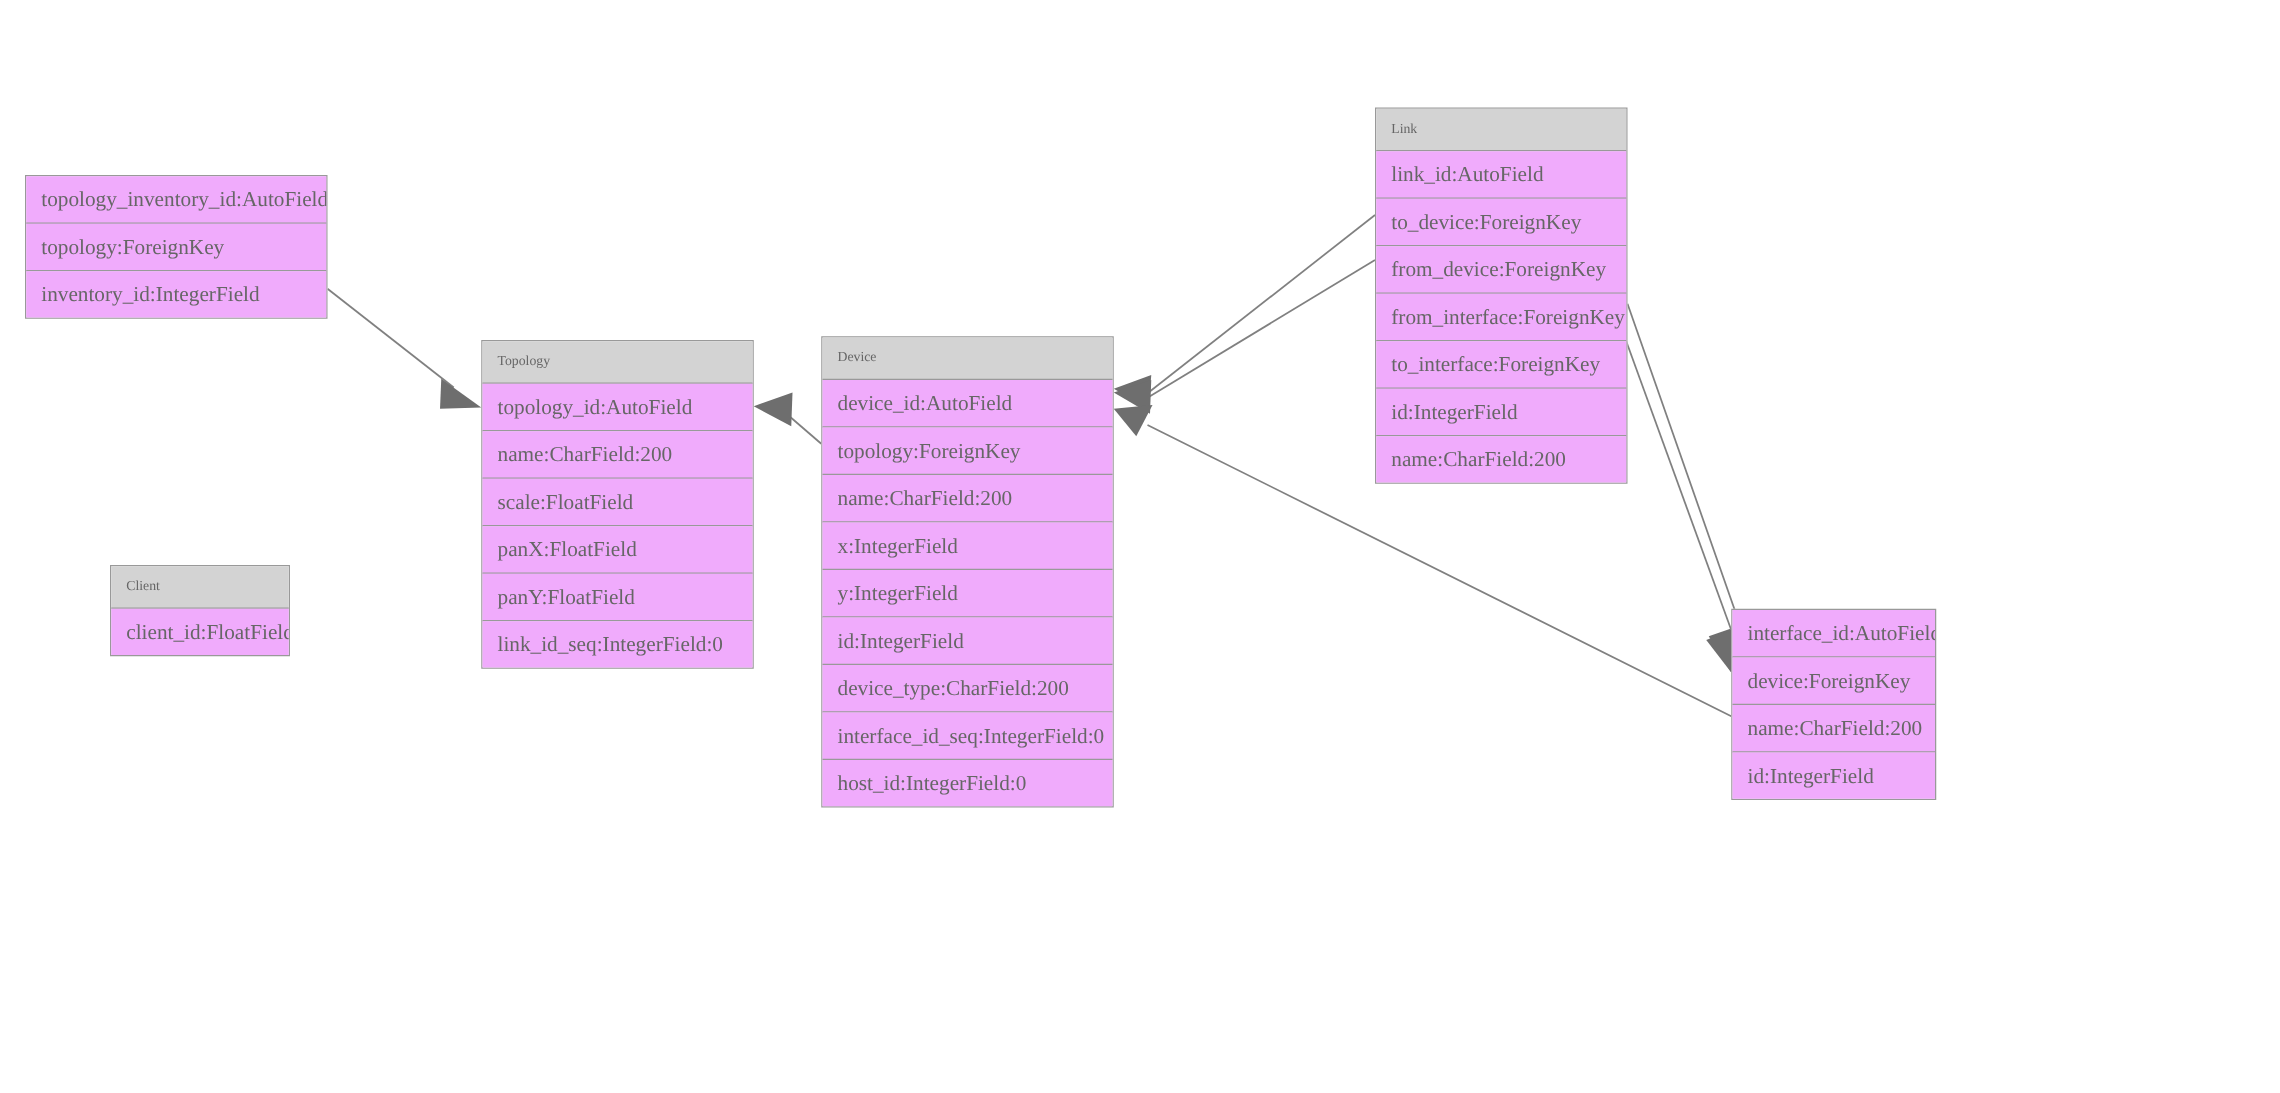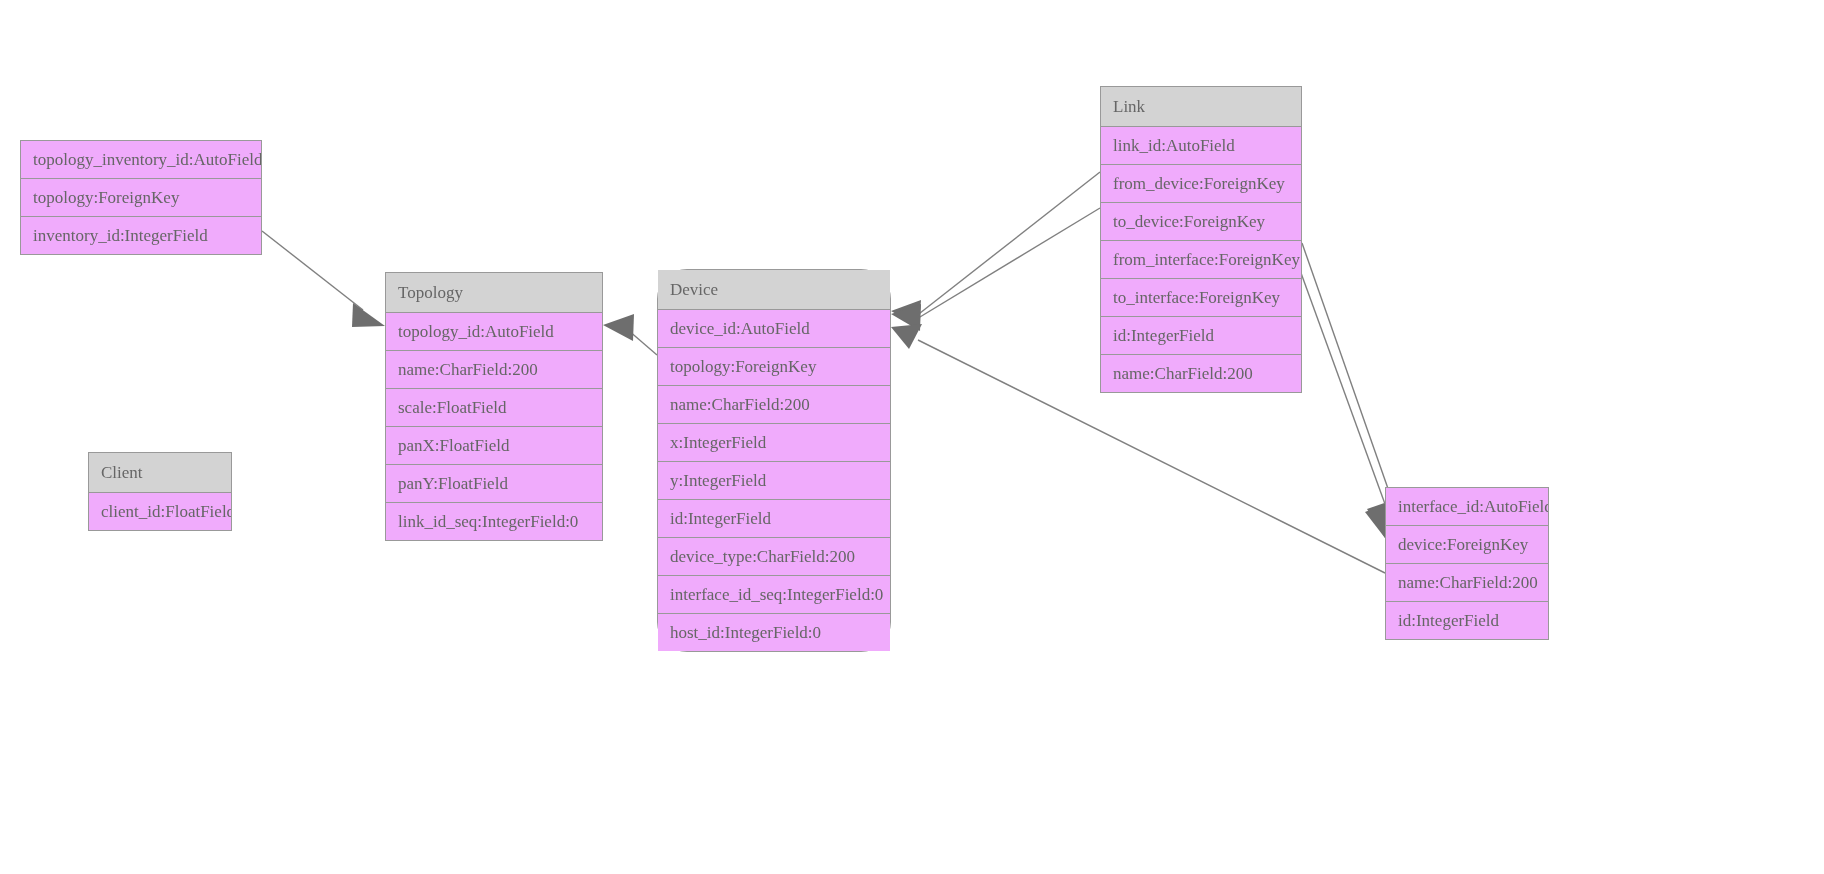--- a/index.html
+++ b/index.html
@@ -33,21 +33,21 @@
     z-index: 2;
     box-sizing: border-box;
     border: 1px solid #999999;
     background: #ffffff;
   }
   .entity-header {
     box-sizing: border-box;
     background: #d3d3d3;
     border-bottom: 1px solid #999999;
     color: #666666;
-    font-size: 17px;
+    font-size: 11px;
     line-height: 1;
     padding: 11px 0 11px 12px;
     white-space: nowrap;
     overflow: hidden;
   }
   .entity-row {
     box-sizing: border-box;
     border-bottom: 1px solid #999999;
     color: #666666;
     font-size: 17px;
@@ -119,38 +119,38 @@
   <div class="entity" style="left:385px; top:272px; width:218px;">
     <div class="entity-header">Topology</div>
     <div class="entity-row">topology_id:AutoField</div>
     <div class="entity-row">name:CharField:200</div>
     <div class="entity-row">scale:FloatField</div>
     <div class="entity-row">panX:FloatField</div>
     <div class="entity-row">panY:FloatField</div>
     <div class="entity-row">link_id_seq:IntegerField:0</div>
   </div>
 
-  <div class="entity" style="left:657px; top:269px; width:234px;border-radius:30px;">
+  <div class="entity" style="left:657px; top:269px; width:234px;">
     <div class="entity-header">Device</div>
     <div class="entity-row">device_id:AutoField</div>
     <div class="entity-row">topology:ForeignKey</div>
     <div class="entity-row">name:CharField:200</div>
     <div class="entity-row">x:IntegerField</div>
     <div class="entity-row">y:IntegerField</div>
     <div class="entity-row">id:IntegerField</div>
     <div class="entity-row">device_type:CharField:200</div>
     <div class="entity-row">interface_id_seq:IntegerField:0</div>
     <div class="entity-row">host_id:IntegerField:0</div>
   </div>
 
   <div class="entity" style="left:1100px; top:86px; width:202px;">
     <div class="entity-header">Link</div>
     <div class="entity-row">link_id:AutoField</div>
+    <div class="entity-row">to_device:ForeignKey</div>
     <div class="entity-row">from_device:ForeignKey</div>
-    <div class="entity-row">to_device:ForeignKey</div>
     <div class="entity-row">from_interface:ForeignKey</div>
     <div class="entity-row">to_interface:ForeignKey</div>
     <div class="entity-row">id:IntegerField</div>
     <div class="entity-row">name:CharField:200</div>
   </div>
 
   <div class="entity" style="left:1385px; top:487px; width:164px;">
     <div class="entity-row">interface_id:AutoField</div>
     <div class="entity-row">device:ForeignKey</div>
     <div class="entity-row">name:CharField:200</div>

